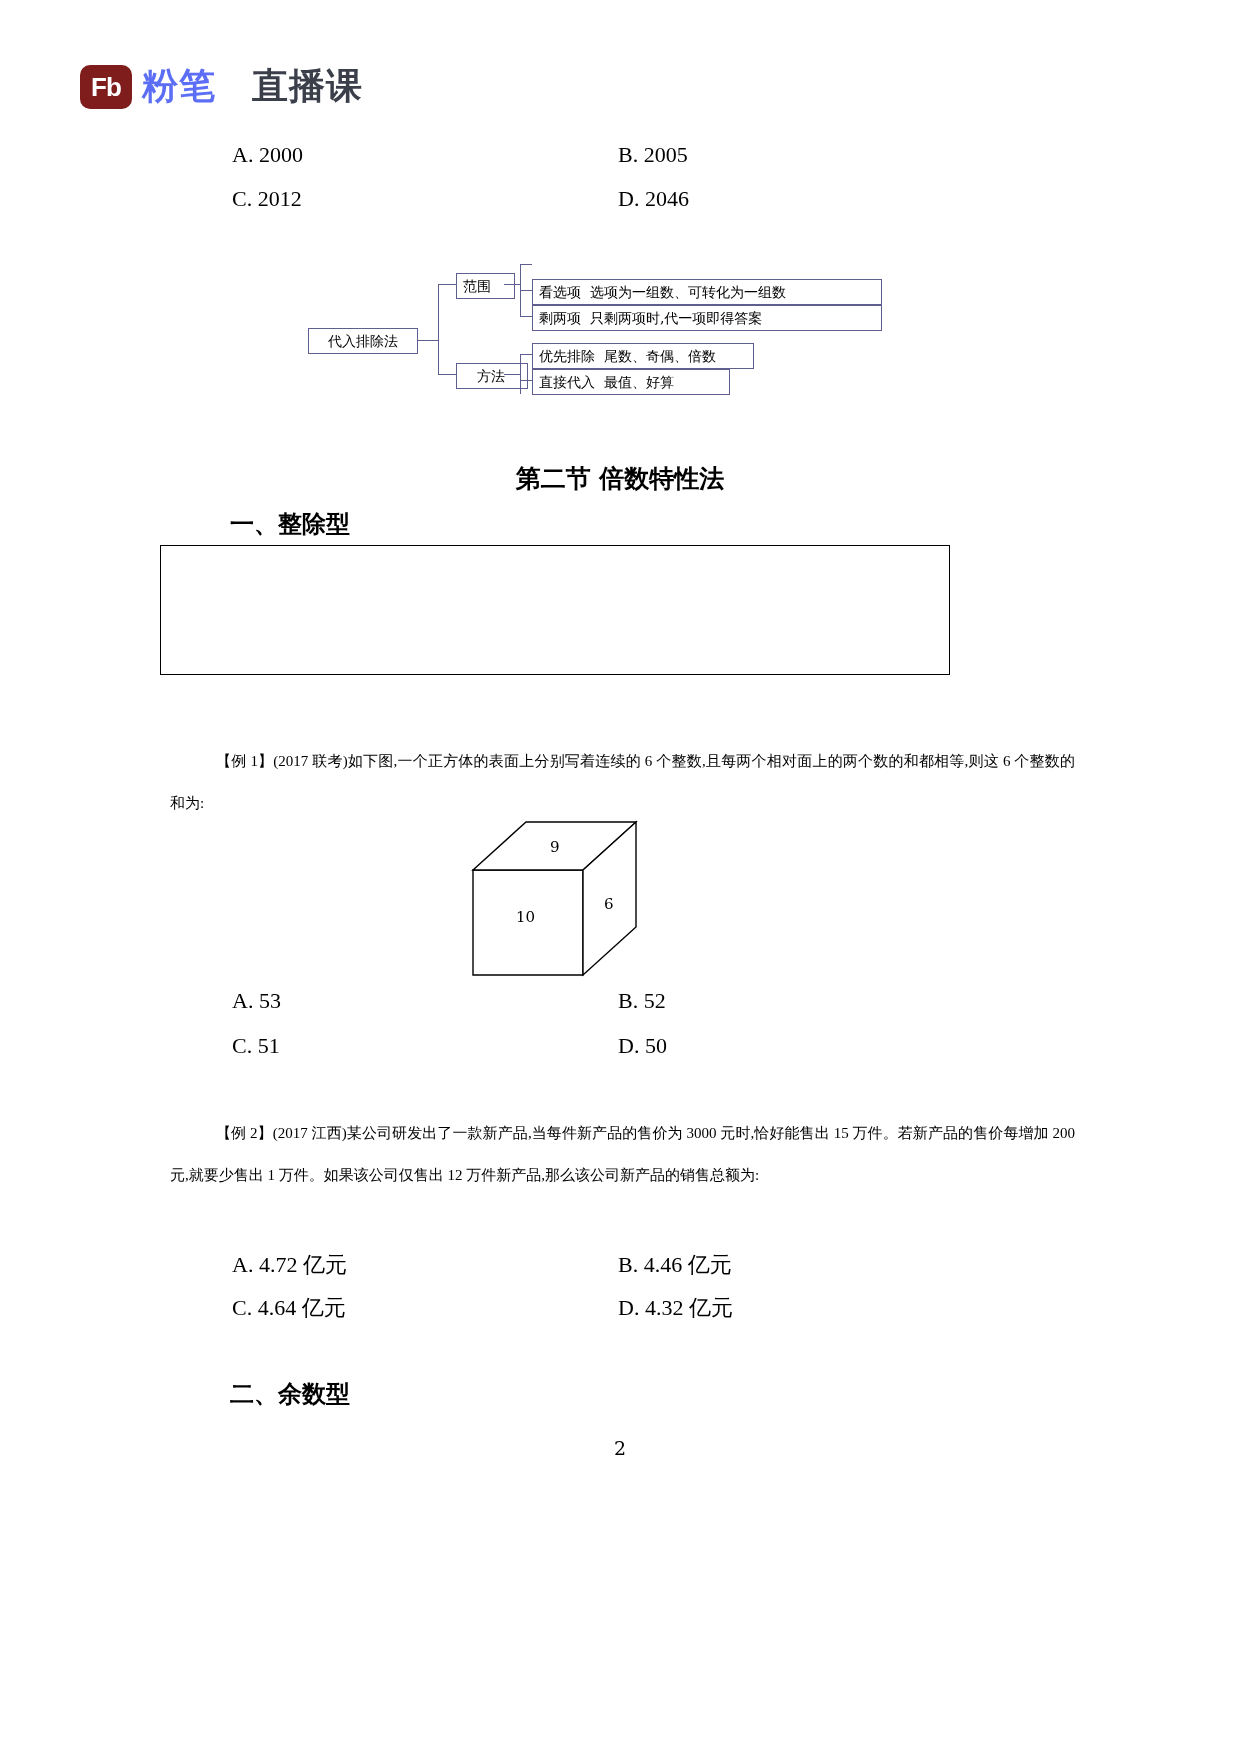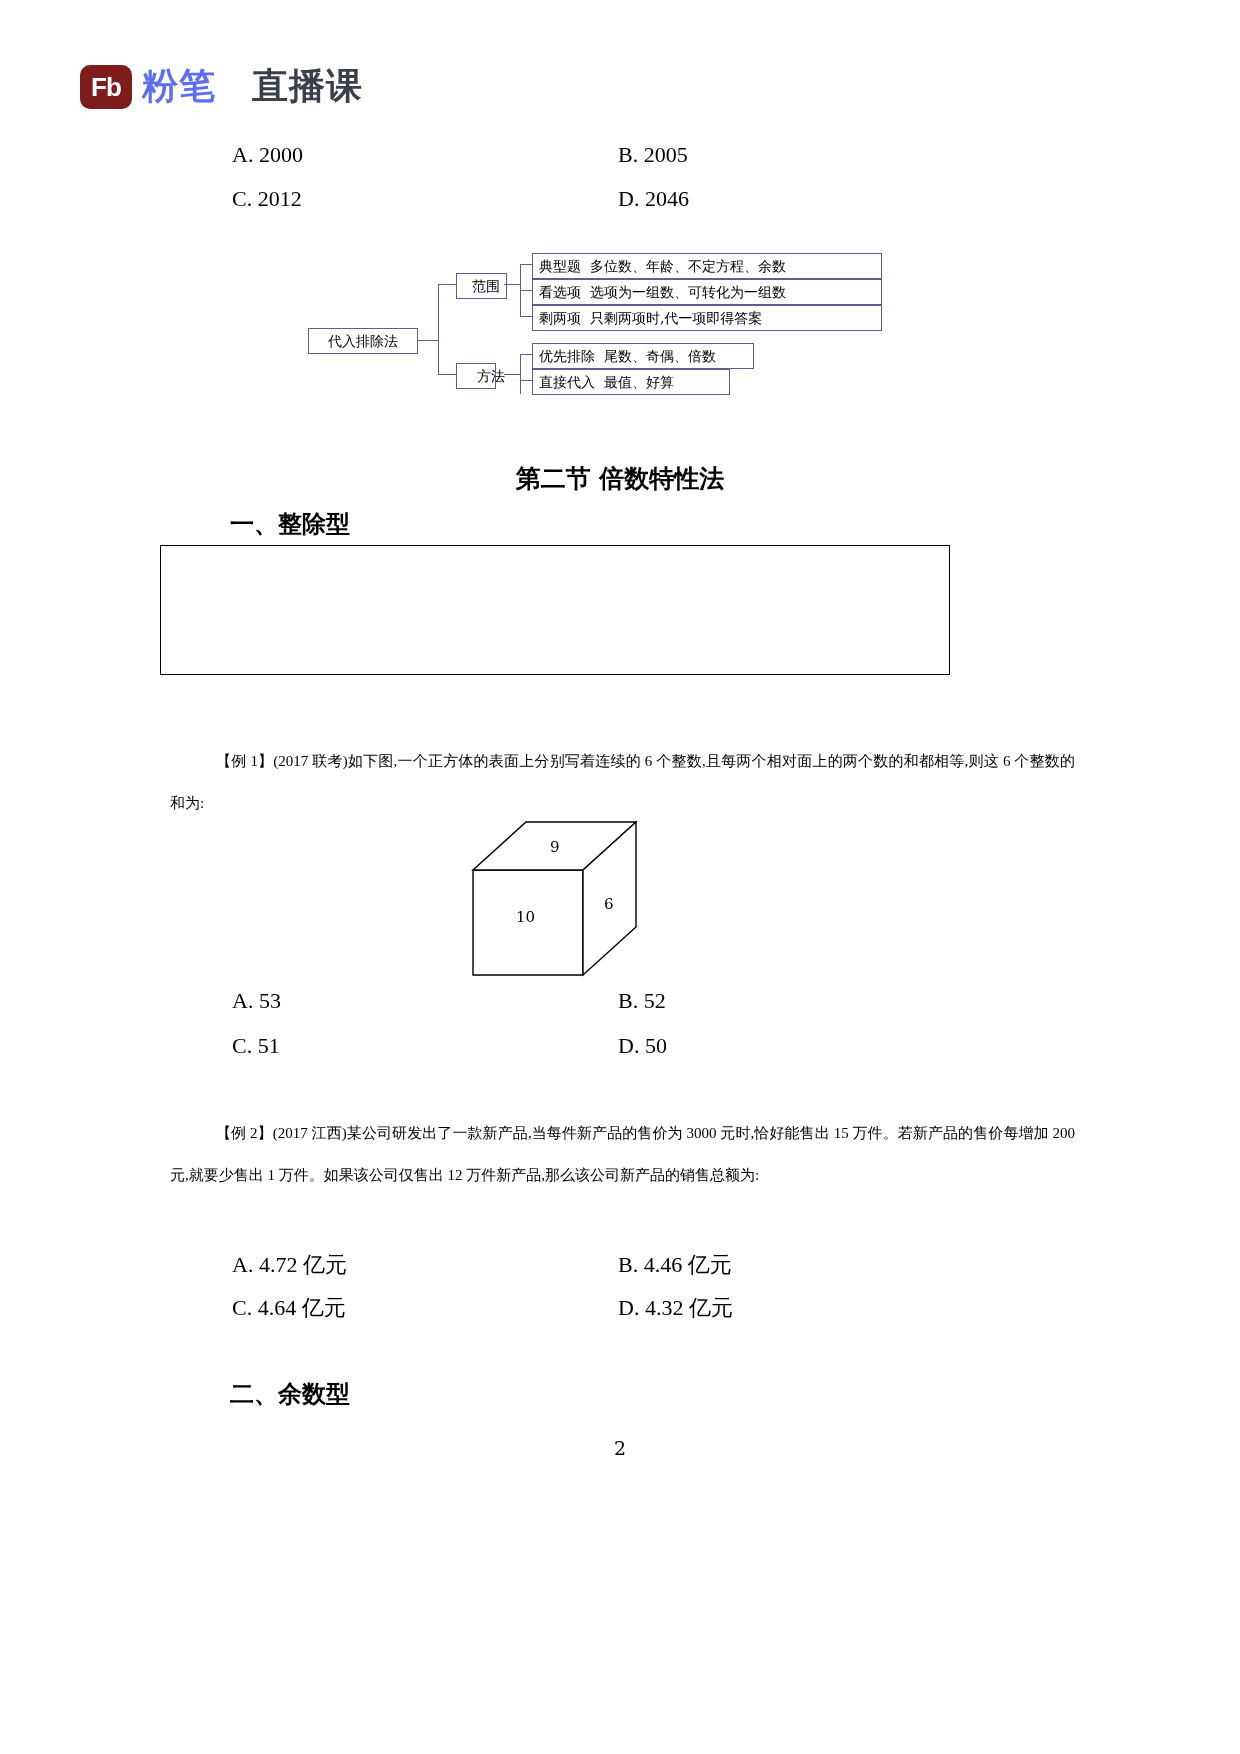--- a/index.html
+++ b/index.html
@@ -170,39 +170,36 @@
 
   <div class="mindmap">
 
     <div class="mm-box" style="left:8px; top:66px; width:110px; text-align:center;">代入排除法</div>
 
     <div class="mm-line" style="left:118px; top:78px; width:20px; height:1px;"></div>
     <div class="mm-line" style="left:138px; top:22px; width:1px; height:90px;"></div>
     <div class="mm-line" style="left:138px; top:22px; width:18px; height:1px;"></div>
     <div class="mm-line" style="left:138px; top:112px; width:18px; height:1px;"></div>
 
-    <div class="mm-box" style="left:156px; top:11px; width:51px; text-align:right;">范围</div>
+    <div class="mm-box" style="left:156px; top:11px; width:59px; text-align:left;">范围</div>
 
     <div class="mm-line" style="left:204px; top:22px; width:16px; height:1px;"></div>
     <div class="mm-line" style="left:220px; top:2px; width:1px; height:52px;"></div>
     <div class="mm-line" style="left:220px; top:2px; width:12px; height:1px;"></div>
     <div class="mm-line" style="left:220px; top:28px; width:12px; height:1px;"></div>
     <div class="mm-line" style="left:220px; top:54px; width:12px; height:1px;"></div>
 
-    <div class="mm-box" style="left:232px; top:-9px; width:350px;">
-      <span>典型题</span>&nbsp;&nbsp;<span>多位数、年龄、不定方程、余数</span>
-    </div>
     <div class="mm-box" style="left:232px; top:17px; width:350px;">
       <span>看选项</span>&nbsp;&nbsp;<span>选项为一组数、可转化为一组数</span>
     </div>
     <div class="mm-box" style="left:232px; top:43px; width:350px;">
       <span>剩两项</span>&nbsp;&nbsp;<span>只剩两项时,代一项即得答案</span>
     </div>
 
-    <div class="mm-box" style="left:156px; top:101px; width:40px; text-align:left;padding-left:20px;">方法</div>
+    <div class="mm-box" style="left:156px; top:101px; width:72px; text-align:left;padding-left:20px;">方法</div>
 
     <div class="mm-line" style="left:204px; top:112px; width:16px; height:1px;"></div>
     <div class="mm-line" style="left:220px; top:92px; width:1px; height:40px;"></div>
     <div class="mm-line" style="left:220px; top:92px; width:12px; height:1px;"></div>
     <div class="mm-line" style="left:220px; top:118px; width:12px; height:1px;"></div>
 
     <div class="mm-box" style="left:232px; top:81px; width:222px;">
       <span>优先排除</span>&nbsp;&nbsp;<span>尾数、奇偶、倍数</span>
     </div>
     <div class="mm-box" style="left:232px; top:107px; width:198px;">

